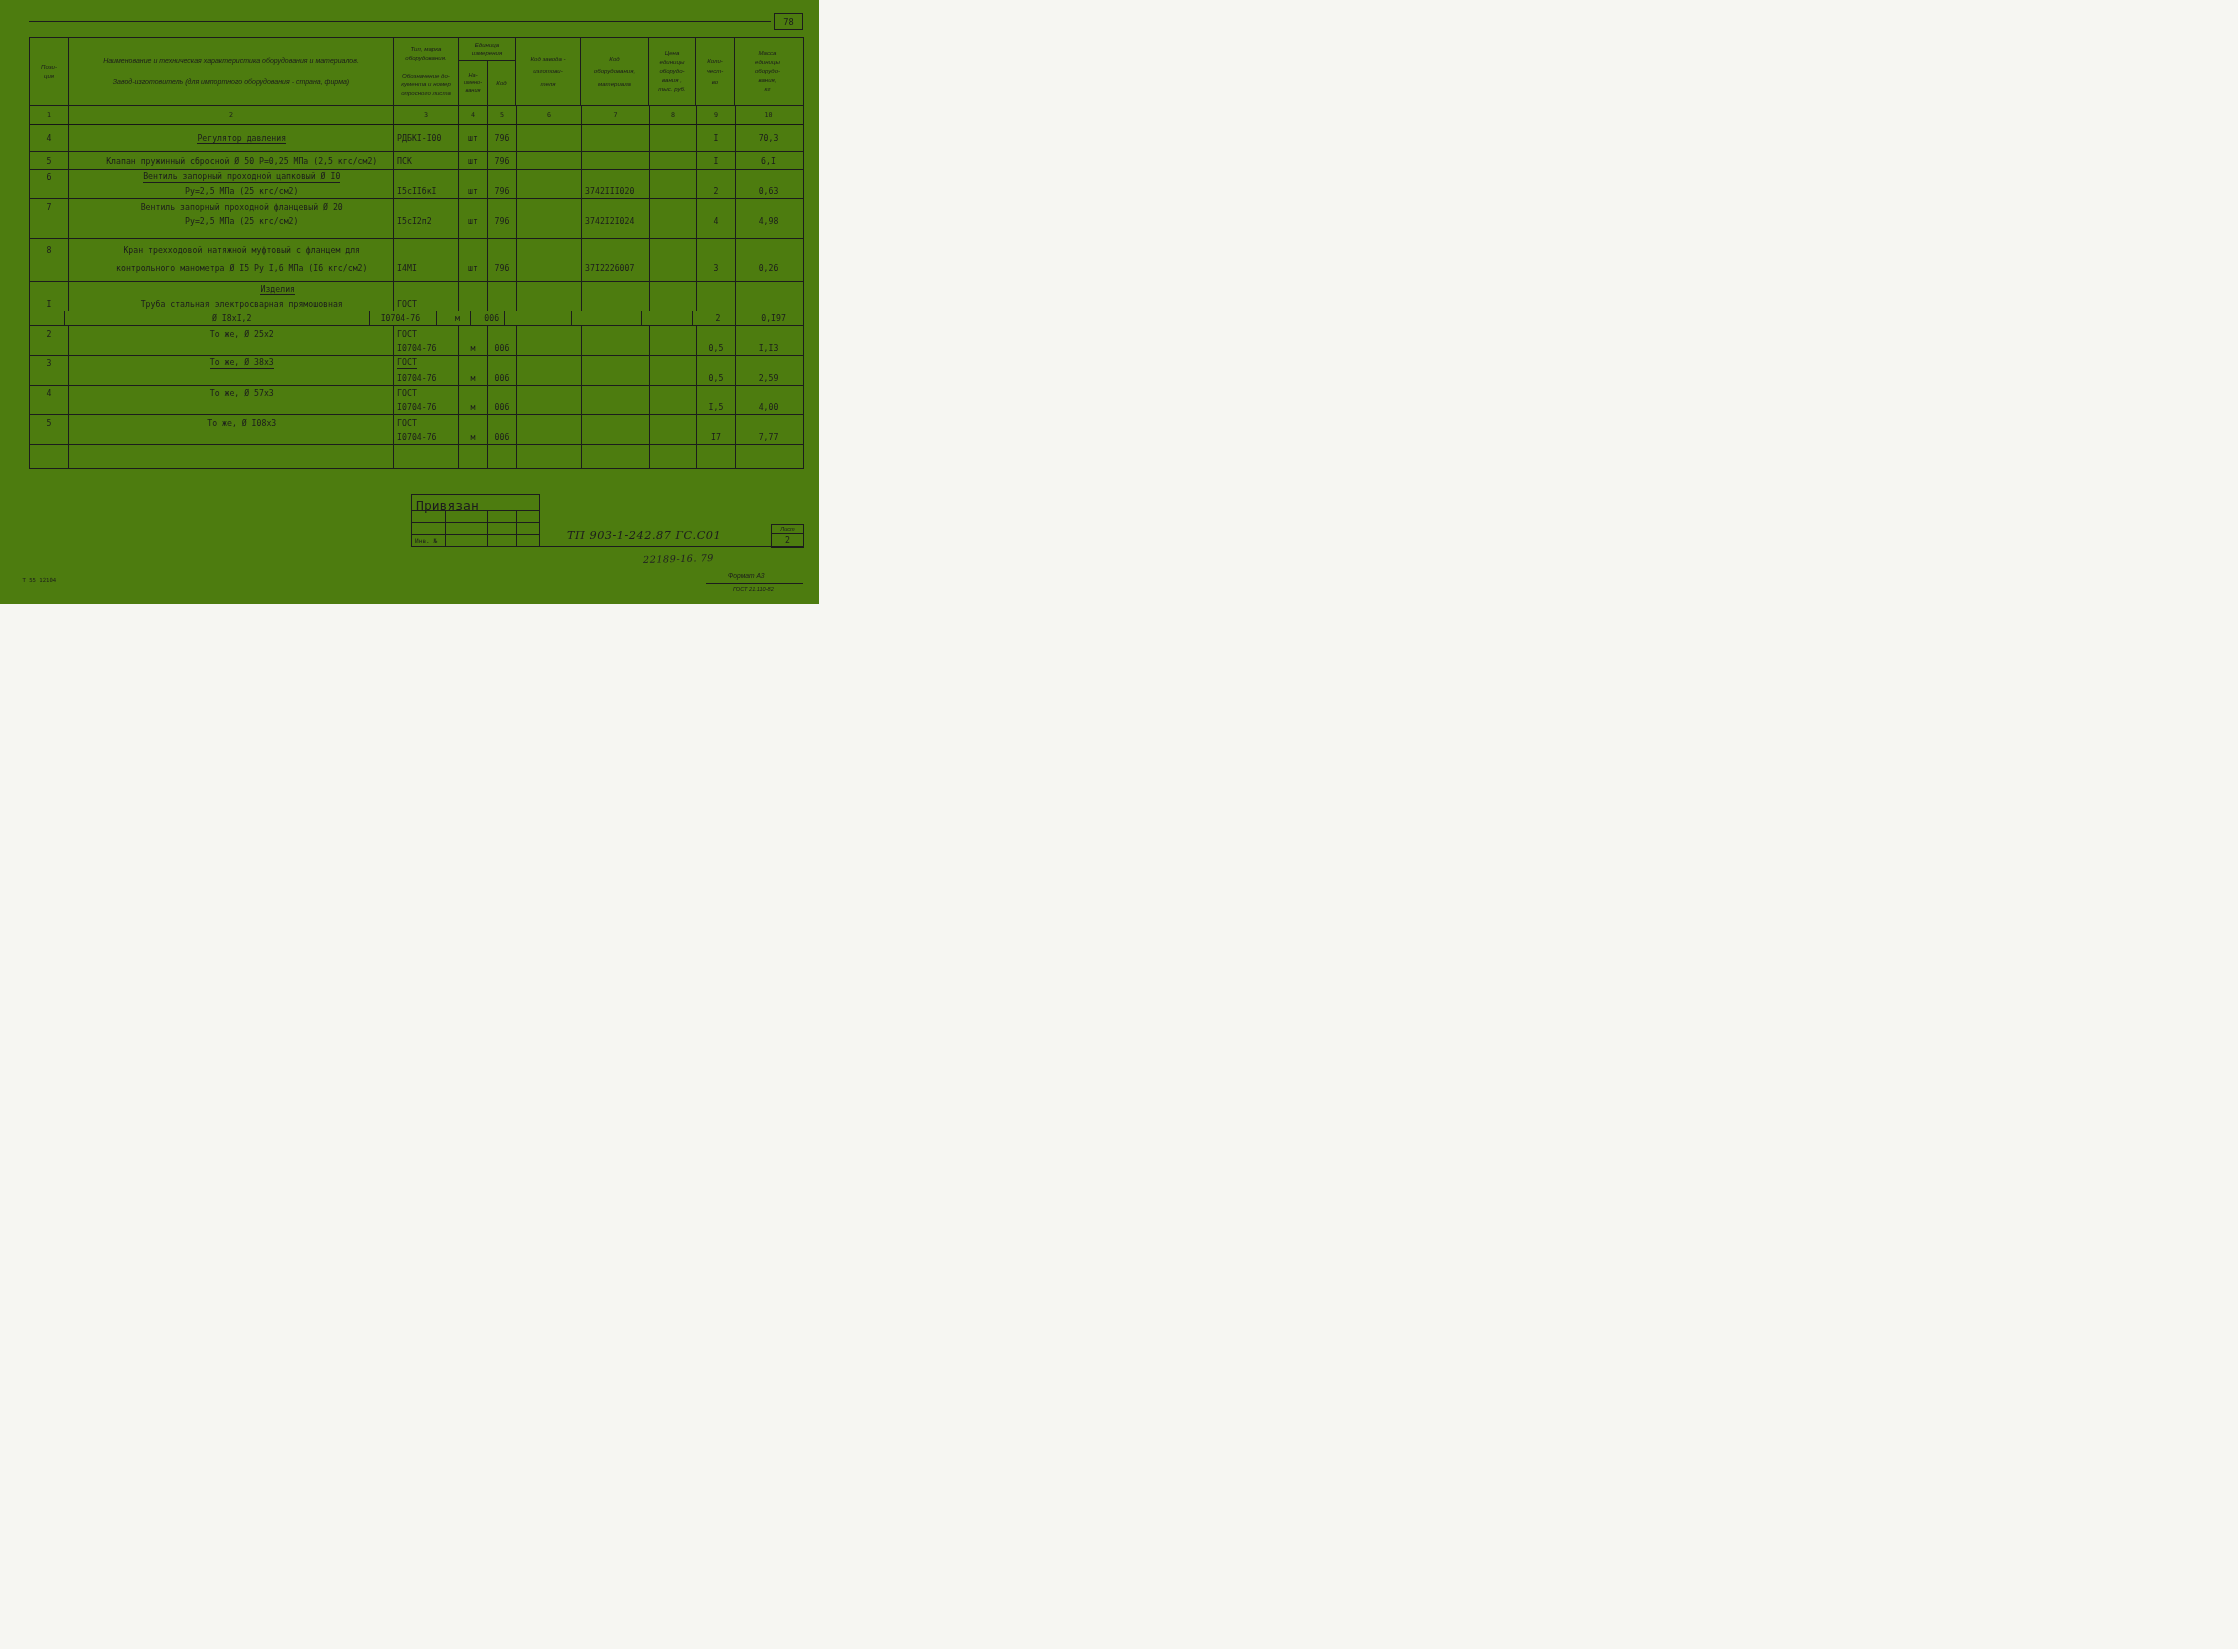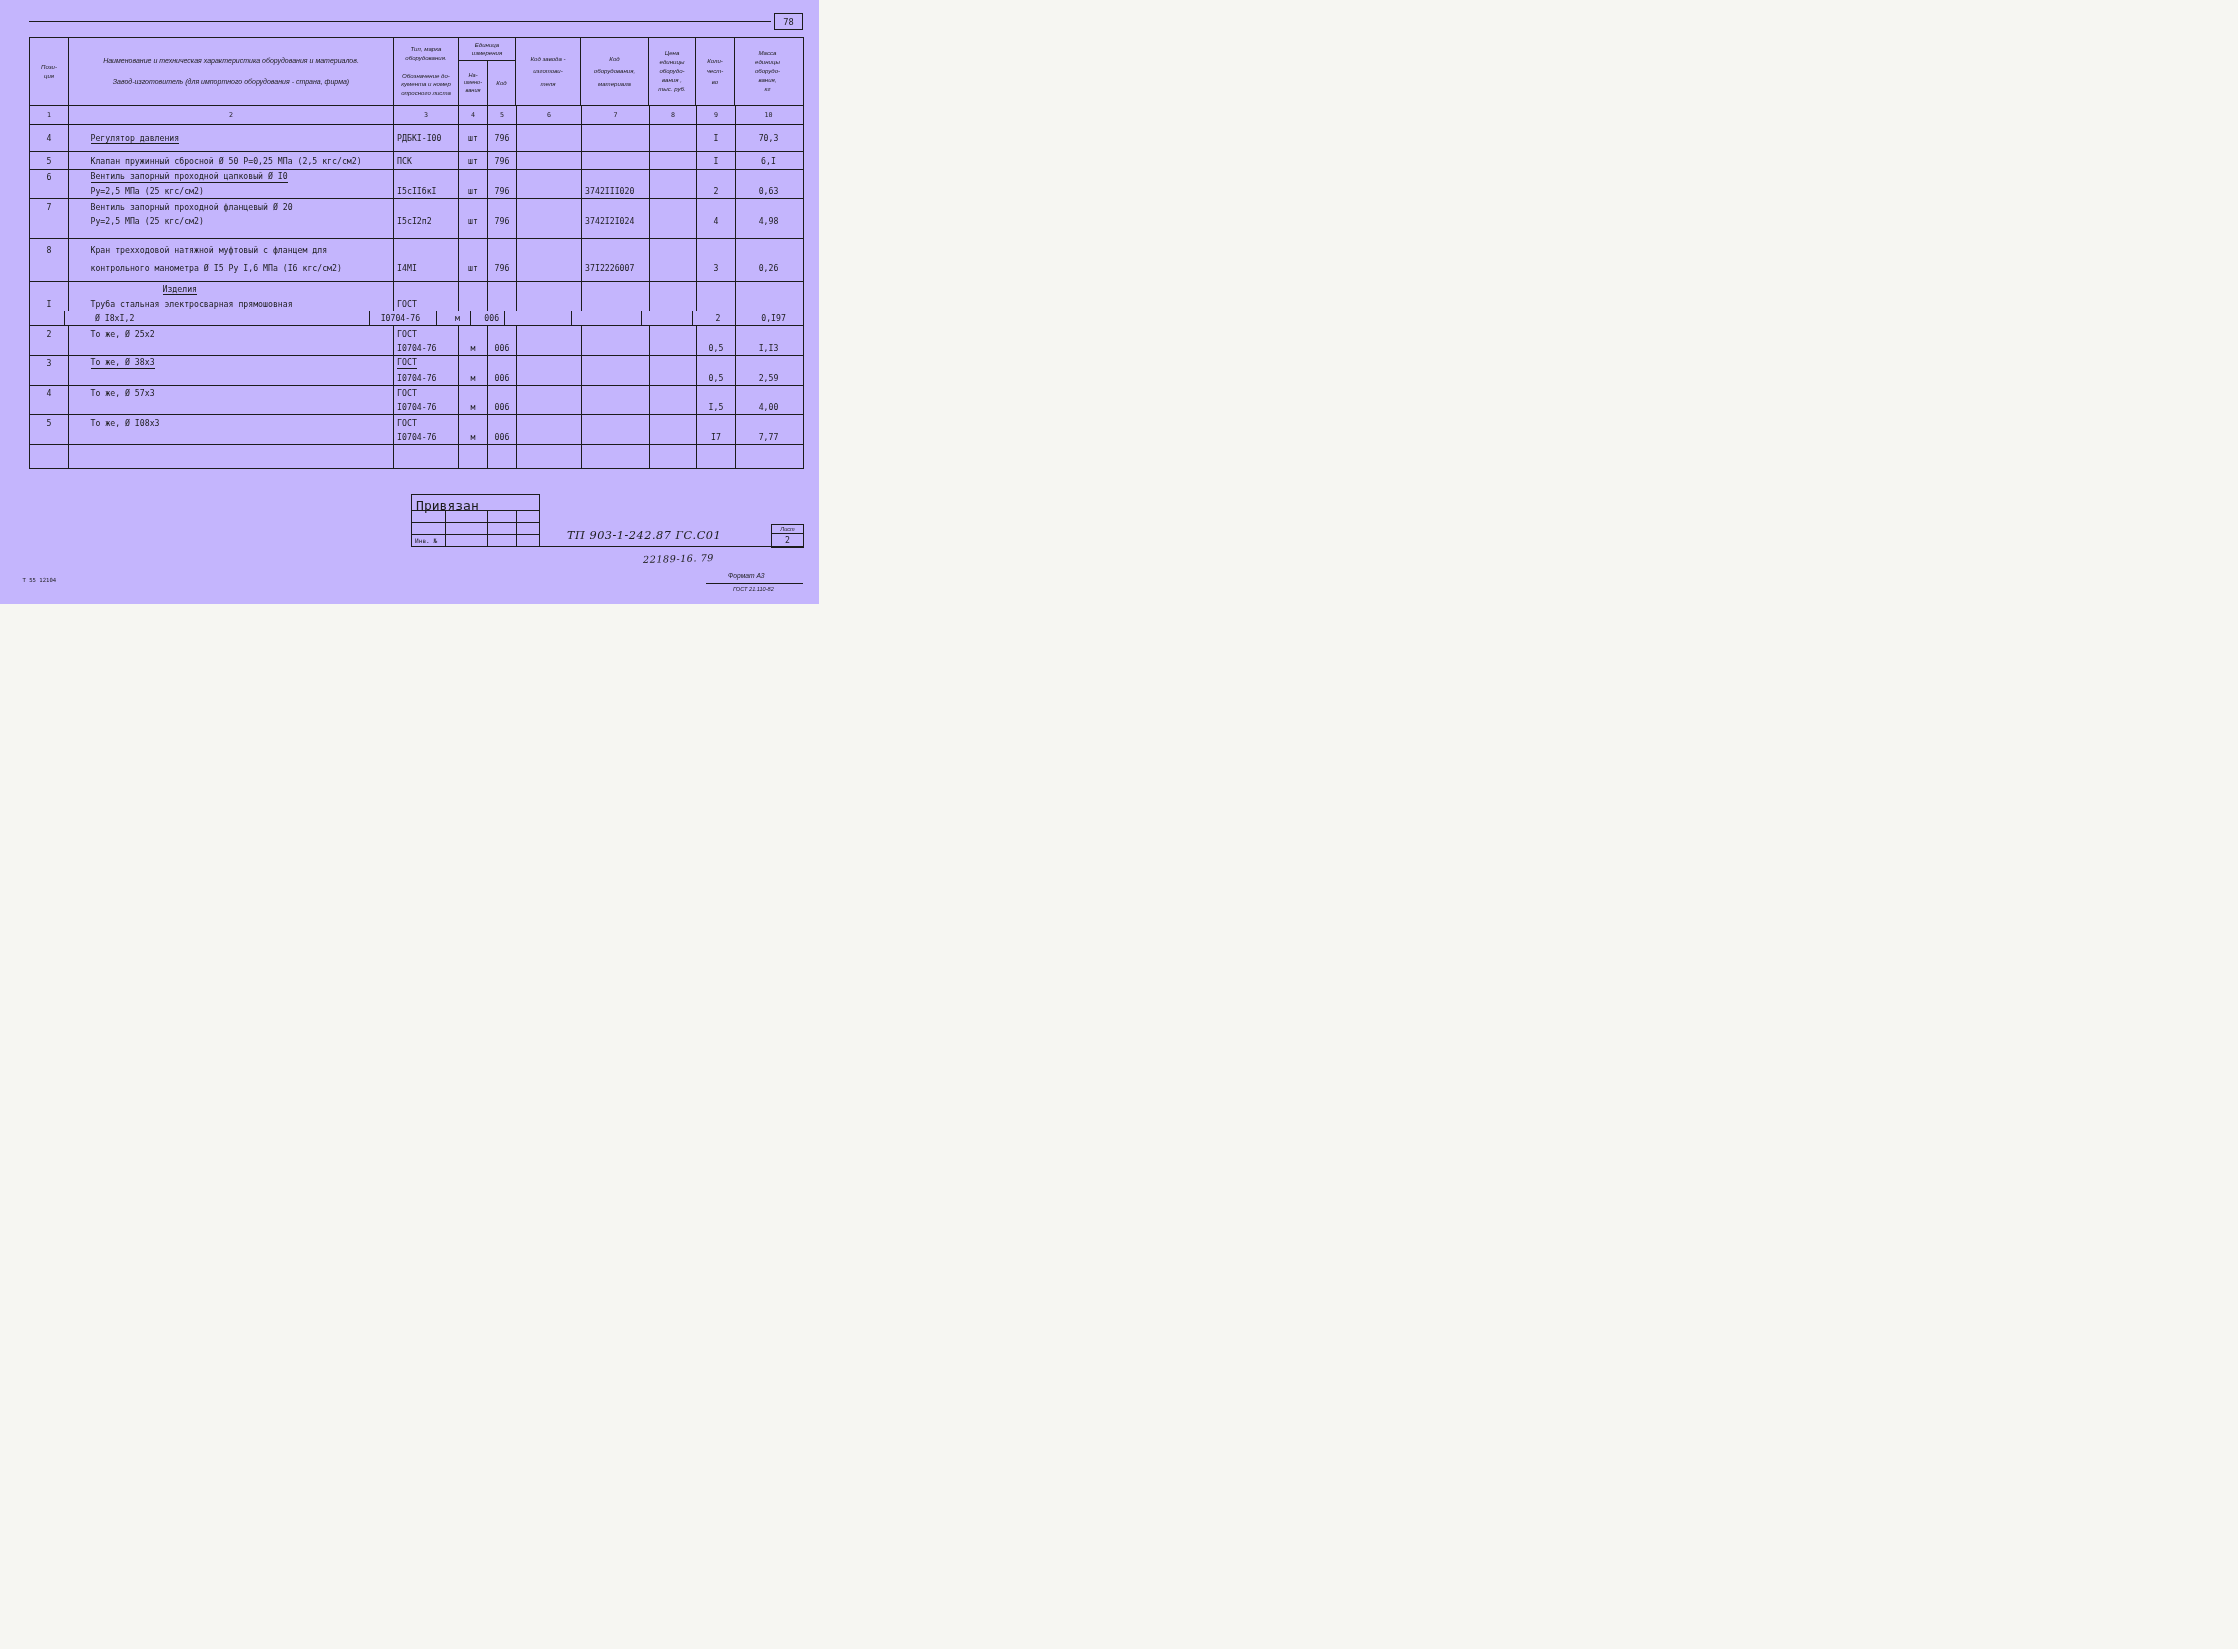--- a/index.html
+++ b/index.html
@@ -1,18 +1,18 @@
 <!DOCTYPE html>
 <html lang="ru" style="font-size:8.2px"><head>
 <meta charset="utf-8">
 <style>
   * { margin:0; padding:0; box-sizing:border-box; }
   html,body { background:#f6f6f2; }
   body { font-family:"Liberation Sans", sans-serif; color:#1c1c1c; }
-  .sheet { position:relative; width:819px; height:604px; background:#c4b5fd; overflow:hidden; }
+  .sheet { position:relative; width:819px; height:604px; background:#4d7c0f; overflow:hidden; }
 
   .rule { position:absolute; background:#1c1c1c; }
 
   
   .page-num-box { position:absolute; left:774px; top:13.3px; width:29px; height:17px;
     border:1px solid #1c1c1c; display:flex; align-items:center; justify-content:center;
     font-family:"DejaVu Sans Mono", monospace; font-size:8.7px; }
 
   
   .spec-table { position:absolute; left:29px; top:37px; width:775px; border:1px solid #1c1c1c; background:transparent; }
@@ -41,21 +41,21 @@
   .numrow { display:flex; height:19.4px; border-bottom:1.5px solid #161616;
     font-family:"DejaVu Sans Mono", monospace; font-size:6.7px; }
   .ncell { border-right:0.8px solid #1c1c1c; display:flex; align-items:center; justify-content:center; }
 
   .tbody { display:block; }
   .trow { display:flex; }
   .trow.bline { border-bottom:1px solid #1c1c1c; }
   .cell { border-right:0.8px solid #1c1c1c; display:flex; align-items:center; justify-content:center;
     font-family:"DejaVu Sans Mono", monospace; font-size:8.2px; overflow:hidden; white-space:nowrap; }
   .cell:last-child { border-right:none; }
-  .cell.c-name { justify-content:flex-start; padding-left:21.5px; }
+  .cell.c-name { justify-content:center; padding-left:21.5px; }
   .cell.c-type { justify-content:flex-start; padding-left:3.1px; }
   .cell.c-mat  { justify-content:flex-start; padding-left:3.1px; }
   .u { border-bottom:0.8px solid #1c1c1c; padding-bottom:0.5px; }
   .indent { margin-left:72px; }
 
   
   .stamp { position:absolute; left:411px; top:494px; width:129px; height:53px;
     border:1px solid #1c1c1c; display:flex; flex-direction:column;
     font-family:"DejaVu Sans Mono", monospace; }
   .stamp-title { height:16.4px; border-bottom:0.8px solid #1c1c1c; padding:2.6px 0 0 4.1px; font-size:13px; }

